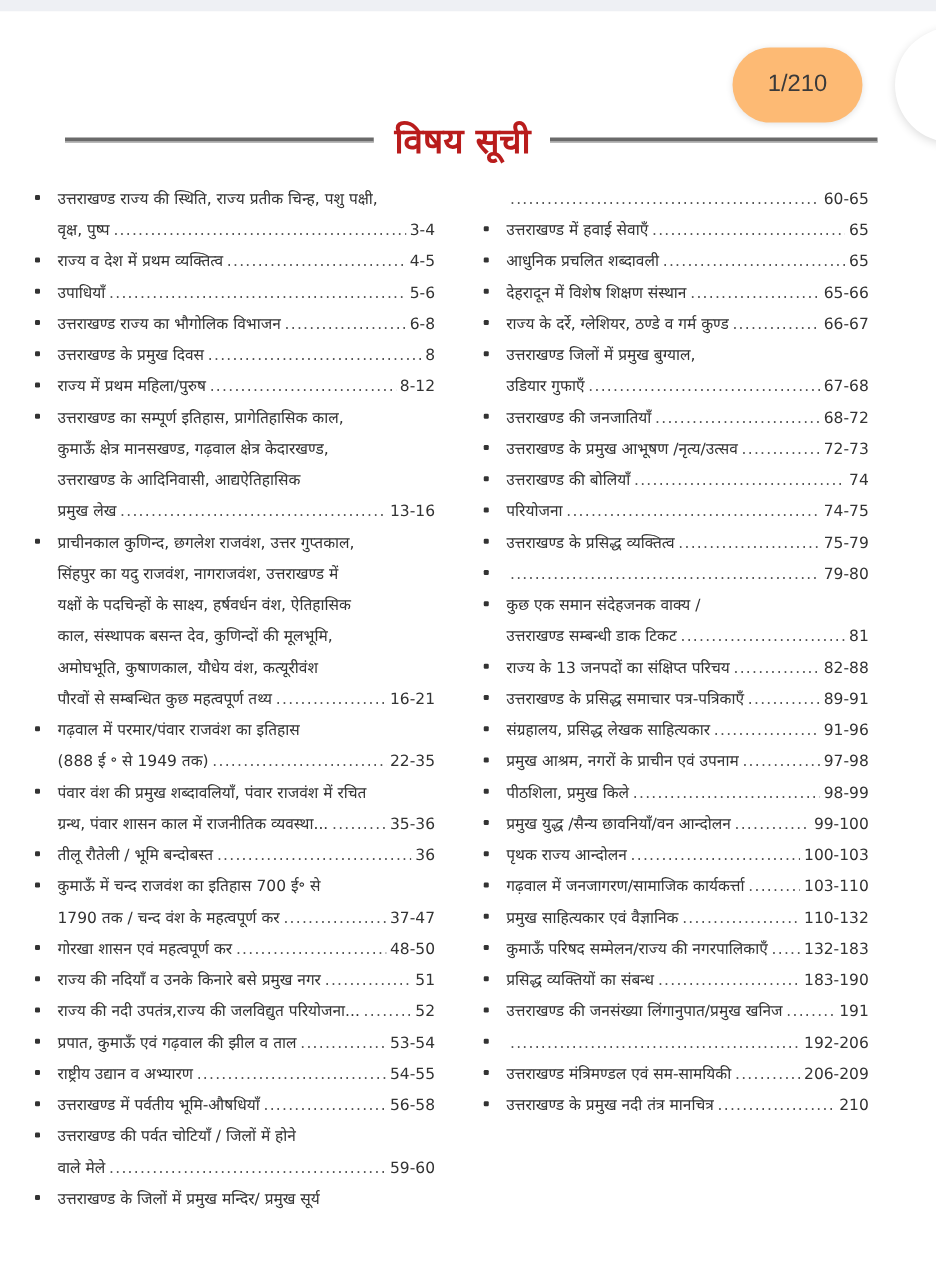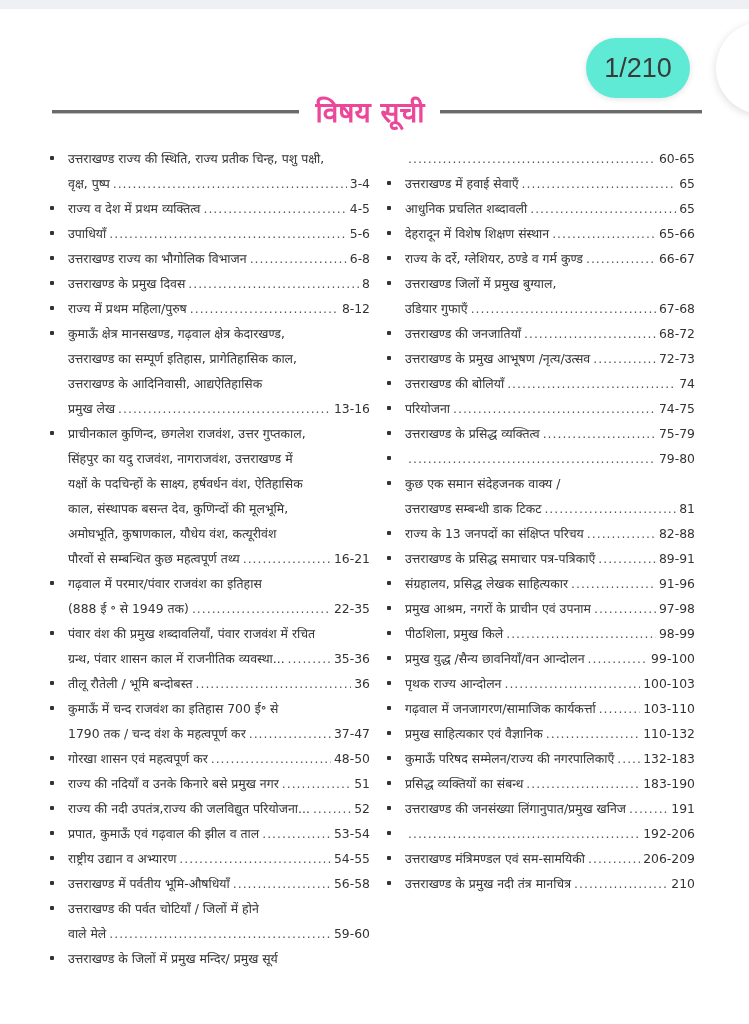--- a/index.html
+++ b/index.html
@@ -5,40 +5,40 @@
   html, body { margin:0; padding:0; }
   body {
     width:749px; height:1024px; overflow:hidden; position:relative;
     background:#ffffff;
     font-family:"DejaVu Sans", "Liberation Sans", sans-serif;
     color:#2b2b2b;
   }
   .topbar { position:absolute; left:0; top:0; width:749px; height:9px; background:#eef0f4; }
   .page-pill {
     position:absolute; left:586px; top:38px; width:104px; height:60px;
-    border-radius:30px; background:#5eead4;
+    border-radius:30px; background:#fdba74;
     box-shadow:0 1px 6px rgba(0,0,0,0.12);
     display:flex; align-items:center; justify-content:center;
-    font-family:"Liberation Sans", sans-serif; font-size:27px; color:#3a3a3a;
+    font-family:"Liberation Sans", sans-serif; font-size:19px; color:#3a3a3a;
   }
   .side-circle {
     position:absolute; left:716px; top:22px; width:92px; height:92px;
     border-radius:50%; background:#fff;
     box-shadow:0 2px 8px rgba(0,0,0,0.14);
   }
   .title-row { position:absolute; left:52px; top:96px; width:650px; height:40px; }
   .title-line { position:absolute; top:14px; height:3px; background:#6a6a6a; border-bottom:1px solid #bdbdbd; }
   .title-line.l { left:0; width:247px; }
   .title-line.r { left:388px; width:262px; }
   .title-text {
     position:absolute; left:255px; top:-4px; width:126px; text-align:center;
-    font-size:28px; font-weight:bold; color:#ec4899;
+    font-size:28px; font-weight:bold; color:#b91c1c;
   }
   .col { position:absolute; top:146px; }
-  .col.left { left:46px; width:324px; }
+  .col.left { left:24px; width:324px; }
   .col.right { left:383px; width:312px; }
   .entry { position:relative; padding-left:22px; font-size:12.4px; line-height:25px; color:#333; }
   .entry .bullet {
     position:absolute; left:4px; top:10px; width:4px; height:4px; background:#333; border-radius:1px;
   }
   .entry .line { display:flex; white-space:nowrap; overflow:hidden; }
   .entry .line .txt { flex:0 0 auto; }
   .entry .line .dots {
     flex:1 1 auto; overflow:hidden; margin:0 3px; color:#555; letter-spacing:1px;
   }
@@ -110,24 +110,24 @@
       <span class="bullet"></span>
       <div class="line">
         <span class="txt">राज्य में प्रथम महिला/पुरुष</span>
         <span class="dots"></span>
         <span class="pg">8-12</span>
       </div>
     </div>
     <div class="entry">
       <span class="bullet"></span>
       <div class="line">
+        <span class="txt">उत्तराखण्ड का सम्पूर्ण इतिहास, प्रागेतिहासिक काल,</span>
+      </div>
+      <div class="line">
         <span class="txt">कुमाऊँ क्षेत्र मानसखण्ड, गढ़वाल क्षेत्र केदारखण्ड,</span>
-      </div>
-      <div class="line">
-        <span class="txt">उत्तराखण्ड का सम्पूर्ण इतिहास, प्रागेतिहासिक काल,</span>
       </div>
       <div class="line">
         <span class="txt">उत्तराखण्ड के आदिनिवासी, आद्यऐतिहासिक</span>
       </div>
       <div class="line">
         <span class="txt">प्रमुख लेख</span>
         <span class="dots"></span>
         <span class="pg">13-16</span>
       </div>
     </div>

